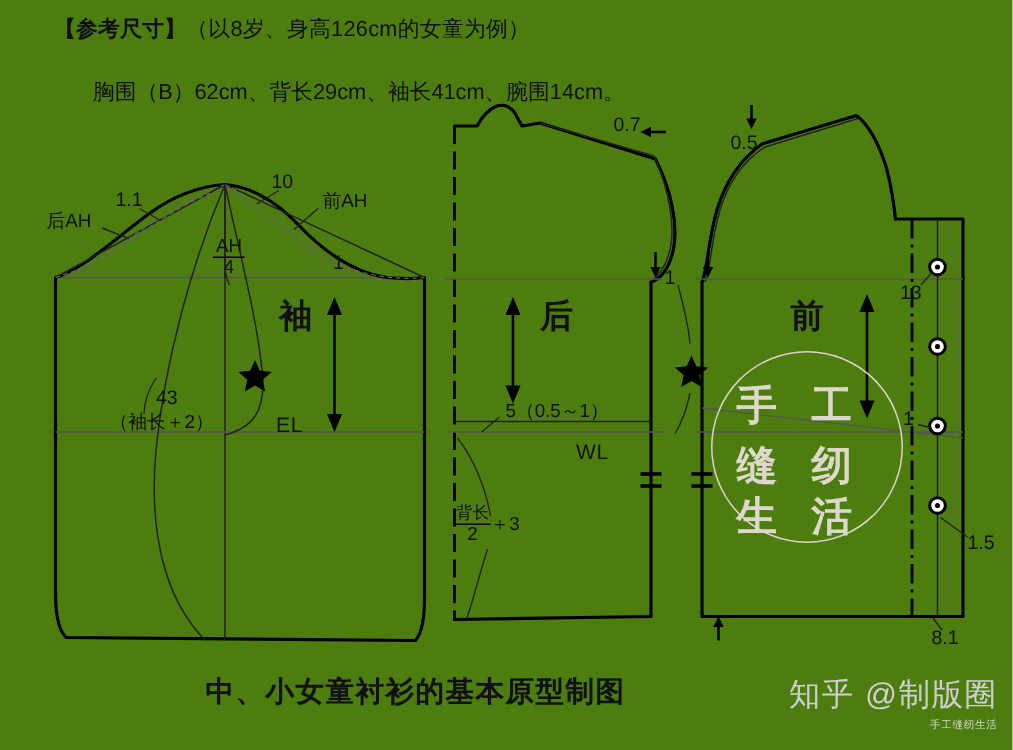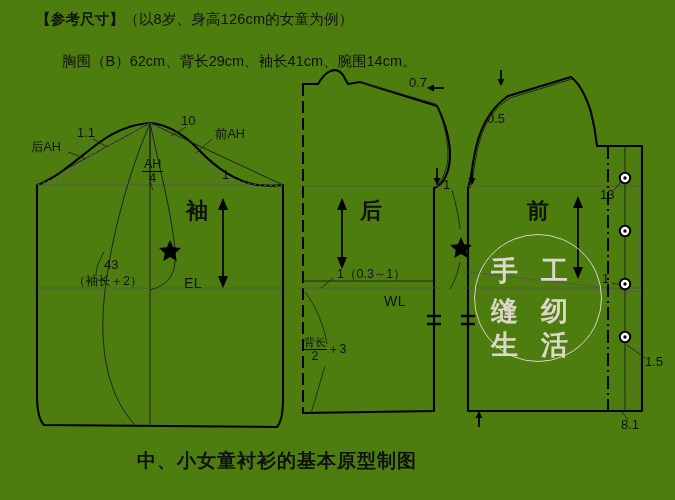--- a/index.html
+++ b/index.html
@@ -240,48 +240,52 @@
     <span class="bot">4</span>
   </div>
 
   <div class="lbl num" style="left:104px;top:258px;">43</div>
   <div class="lbl" style="left:73px;top:275px;">（袖长＋2）</div>
   <div class="lbl el" style="left:184px;top:276px;">EL</div>
   <div class="lbl big" style="left:186px;top:200px;">袖</div>
 
   <div class="lbl num" style="left:409px;top:76px;">0.7</div>
   <div class="lbl big" style="left:360px;top:200px;">后</div>
-  <div class="lbl" style="left:337px;top:268px;">1（0.3～1）</div>
+  <div class="lbl" style="left:337px;top:268px;">5（0.5～1）</div>
   <div class="lbl el" style="left:384px;top:294px;">WL</div>
 
   <div class="fracrow" style="left:303px;top:337px;">
     <span class="fr">
       <span class="top">背长</span>
       <span class="bot">2</span>
     </span>
     <span>＋3</span>
   </div>
 
   <div class="lbl num" style="left:443px;top:178px;">1</div>
-  <div class="lbl num" style="left:487px;top:88px;margin-top:24px;">0.5</div>
+  <div class="lbl num" style="left:487px;top:88px;">0.5</div>
   <div class="lbl big" style="left:527px;top:200px;">前</div>
   <div class="lbl num" style="left:600px;top:188px;">13</div>
   <div class="lbl num" style="left:602px;top:272px;">1</div>
   <div class="lbl num" style="left:645px;top:355px;">1.5</div>
   <div class="lbl num" style="left:621px;top:418px;">8.1</div>
 
   <div class="wm-seal">
     <span class="c1">手</span>
     <span class="c2">工</span>
     <span class="c3">缝</span>
     <span class="c4">纫</span>
   <span class="c3x" style="position: absolute; font-size: 27px; font-weight: 700; line-height: 1; left: 16px; top: 96px;">生</span>
       <span class="c4x" style="position: absolute; font-size: 27px; font-weight: 700; line-height: 1; left: 66px; top: 96px;">活</span>
     </div>
 
+  <div class="wm-corner">
+    <div class="big">知乎 @制版圈</div>
+    <div class="small">手工缝纫生活</div>
+  </div>
 
   <div class="caption">中、小女童衬衫的基本原型制图</div>
 
 </div>
 
 
 
 <domain>Diagram</domain>
 
 </body></html>

